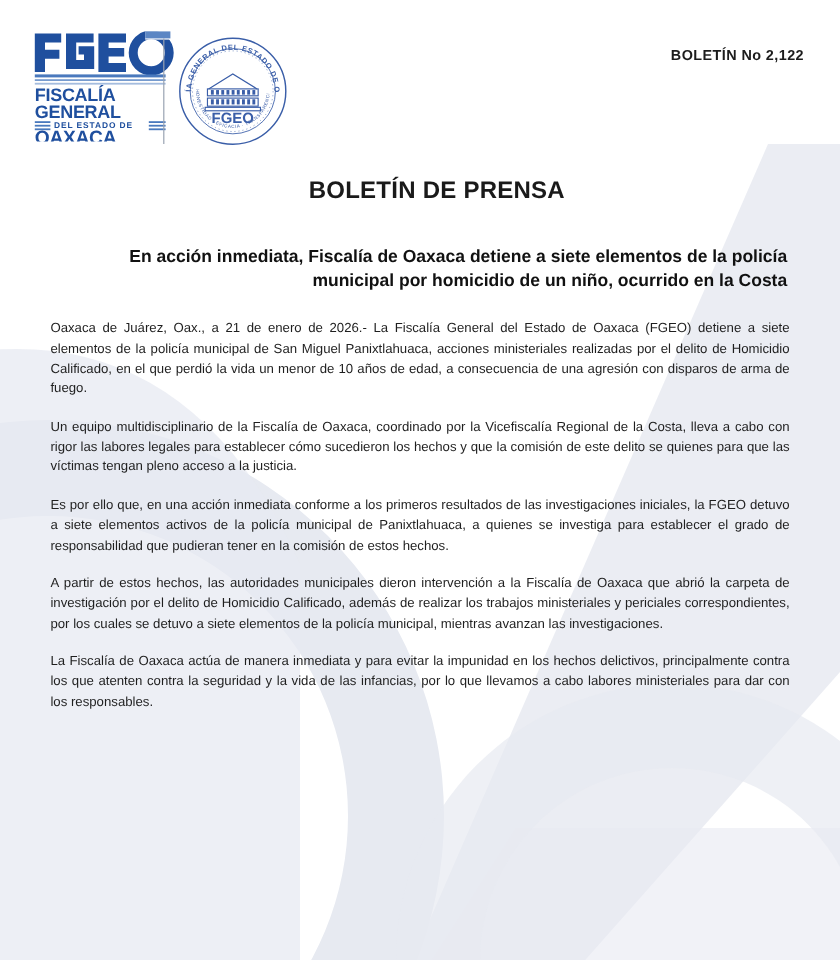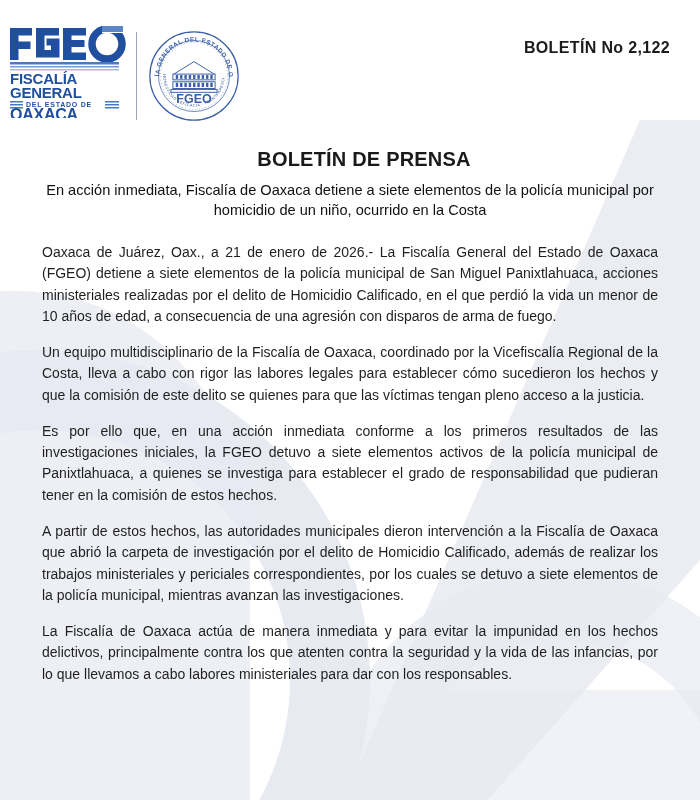--- a/index.html
+++ b/index.html
@@ -38,21 +38,21 @@
 
   
   #header {
     position: relative;
     height: 118px;
     padding: 22px 0 0 0;
   }
 
   #logo-lockup {
     position: absolute;
-    left: 9px;
+    left: 28px;
     top: 26px;
     width: 125px;
   }
 
   #seal-wrap {
     position: absolute;
     left: 146px;
     top: 28px;
     width: 96px;
     height: 96px;
@@ -64,54 +64,54 @@
     top: 32px;
     width: 1px;
     height: 88px;
     background: #9aa3b2;
   }
 
   #bulletin-number {
     position: absolute;
     right: 30px;
     top: 39px;
-    font-size: 16px;
+    font-size: 12px;
     font-weight: bold;
     color: #1c1c1c;
     letter-spacing: 0.35px;
     white-space: nowrap;
   }
 
   
   #press-title {
     text-align: center;
     font-size: 20px;
     font-weight: bold;
     color: #1a1a1a;
     letter-spacing: 0.2px;
     margin: 8px 0 0 0;
     padding-left: 28px;
   }
 
   #headline {
-    text-align: center;
+    text-align: right;
     font-size: 14.6px;
-    font-weight: normal;
+    font-weight: bold;
     color: #111111;
     line-height: 1.34;
-    margin: 10px 44px 0 44px;
+    margin: 34px 44px 0 44px;
   }
 
   
   #body-copy {
     margin: 22px 42px 0 42px;
   }
 
   .para {
-    font-size: 14px;
+    font-size: 11px;
     line-height: 1.52;
     color: #1f1f1f;
     text-align: justify;
     margin: 0 0 15px 0;
   }
   .para:last-child { margin-bottom: 0; }
 
   
   .logo-svg { display: block; }
 </style>

